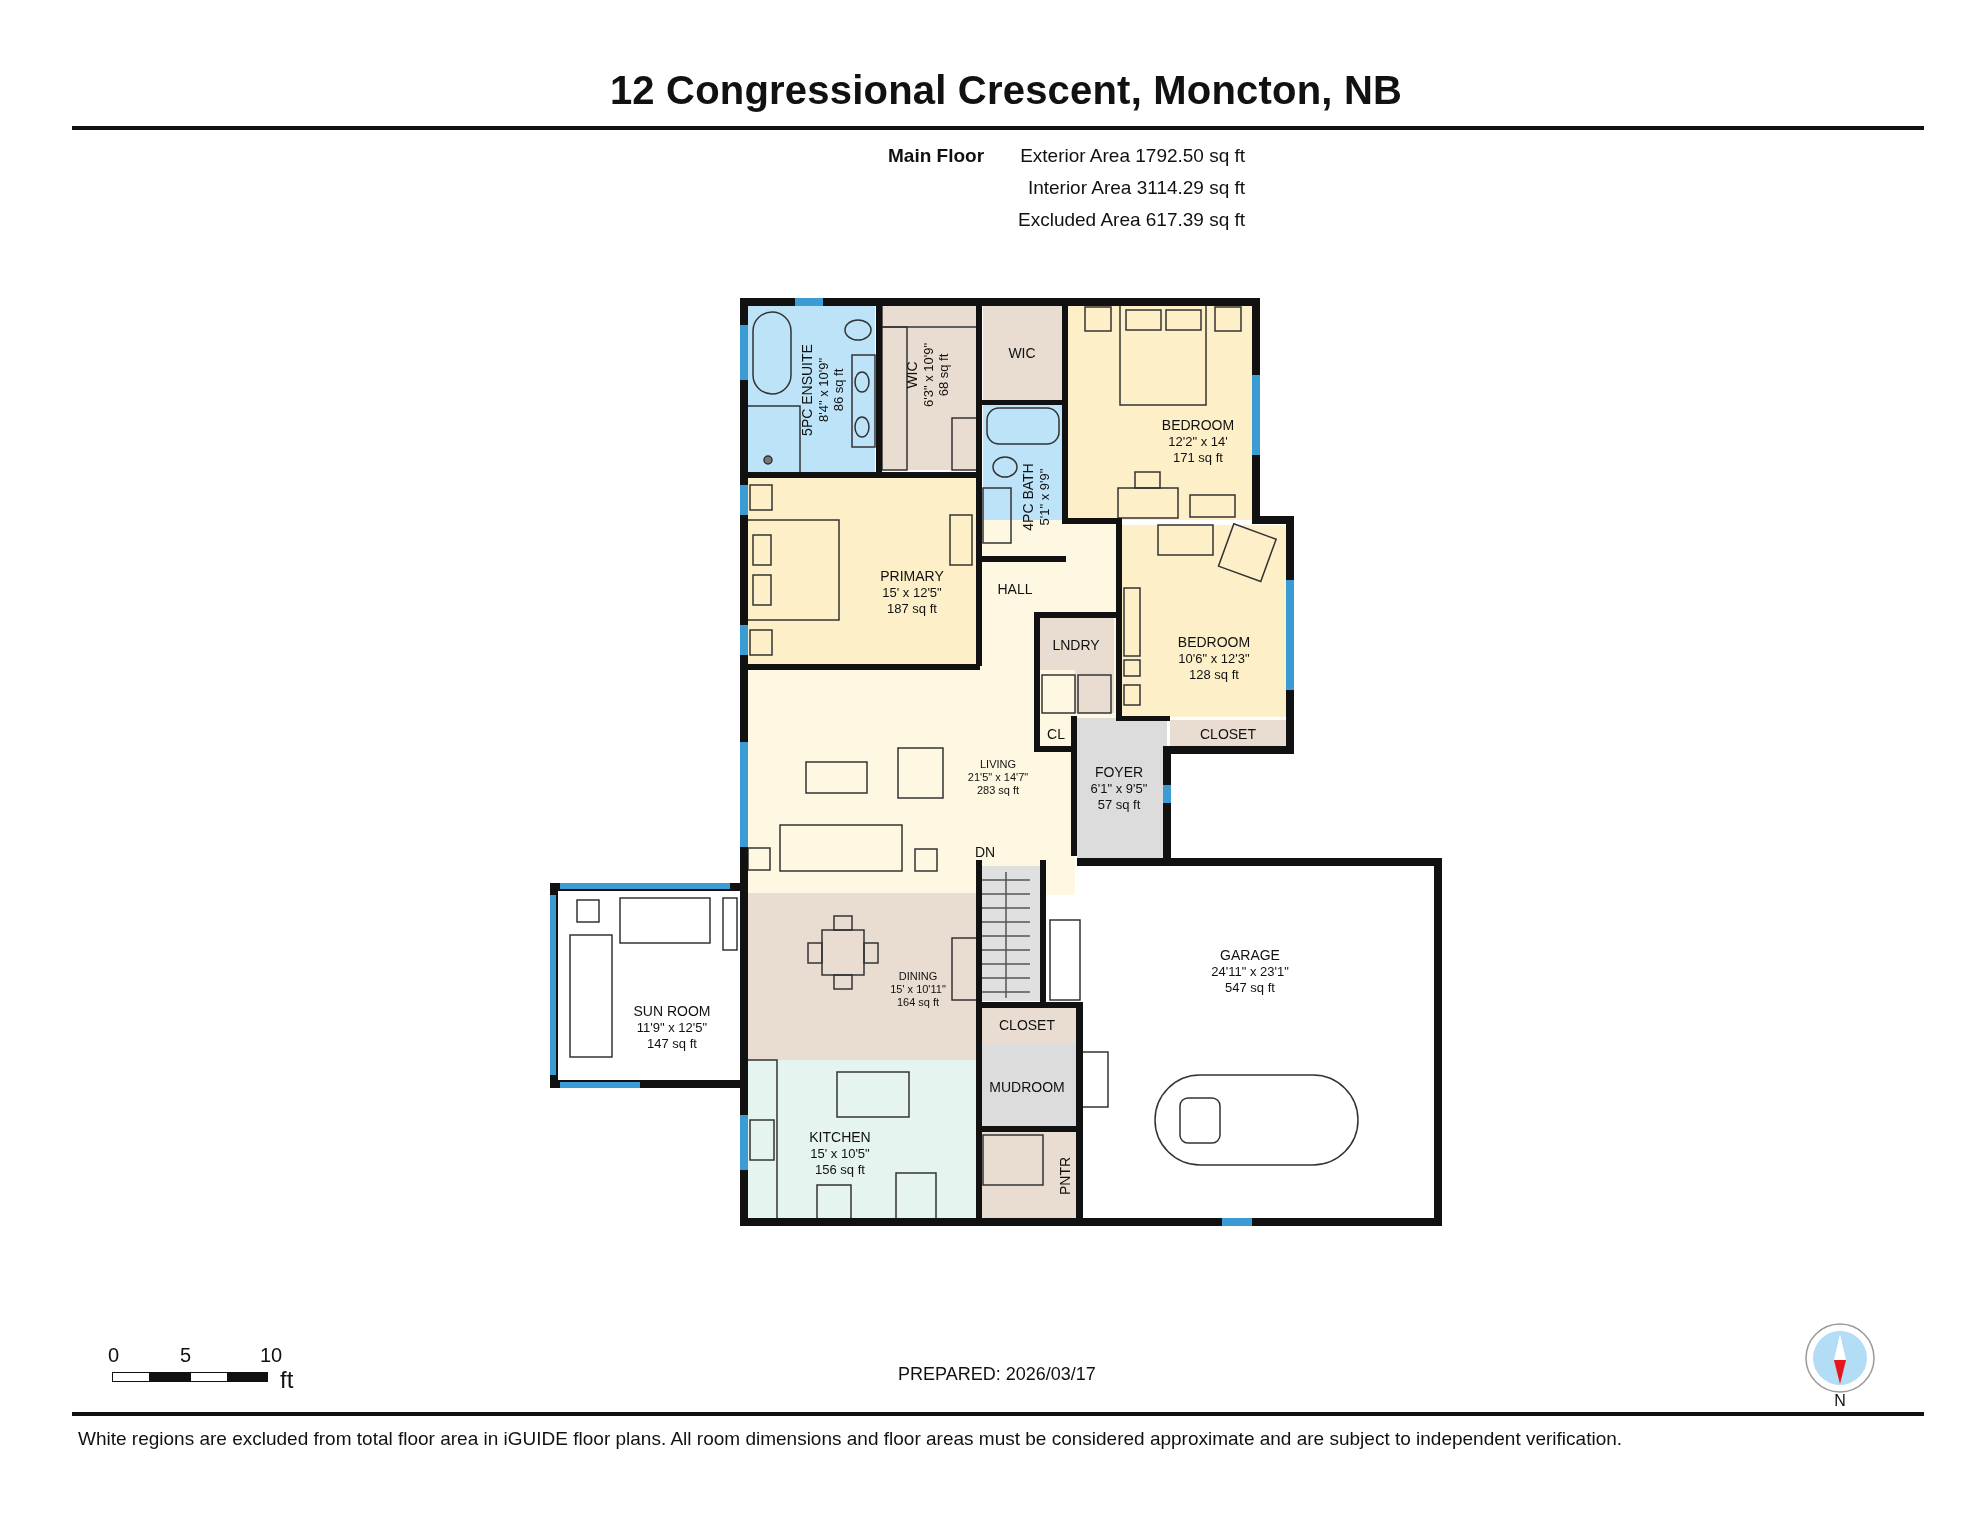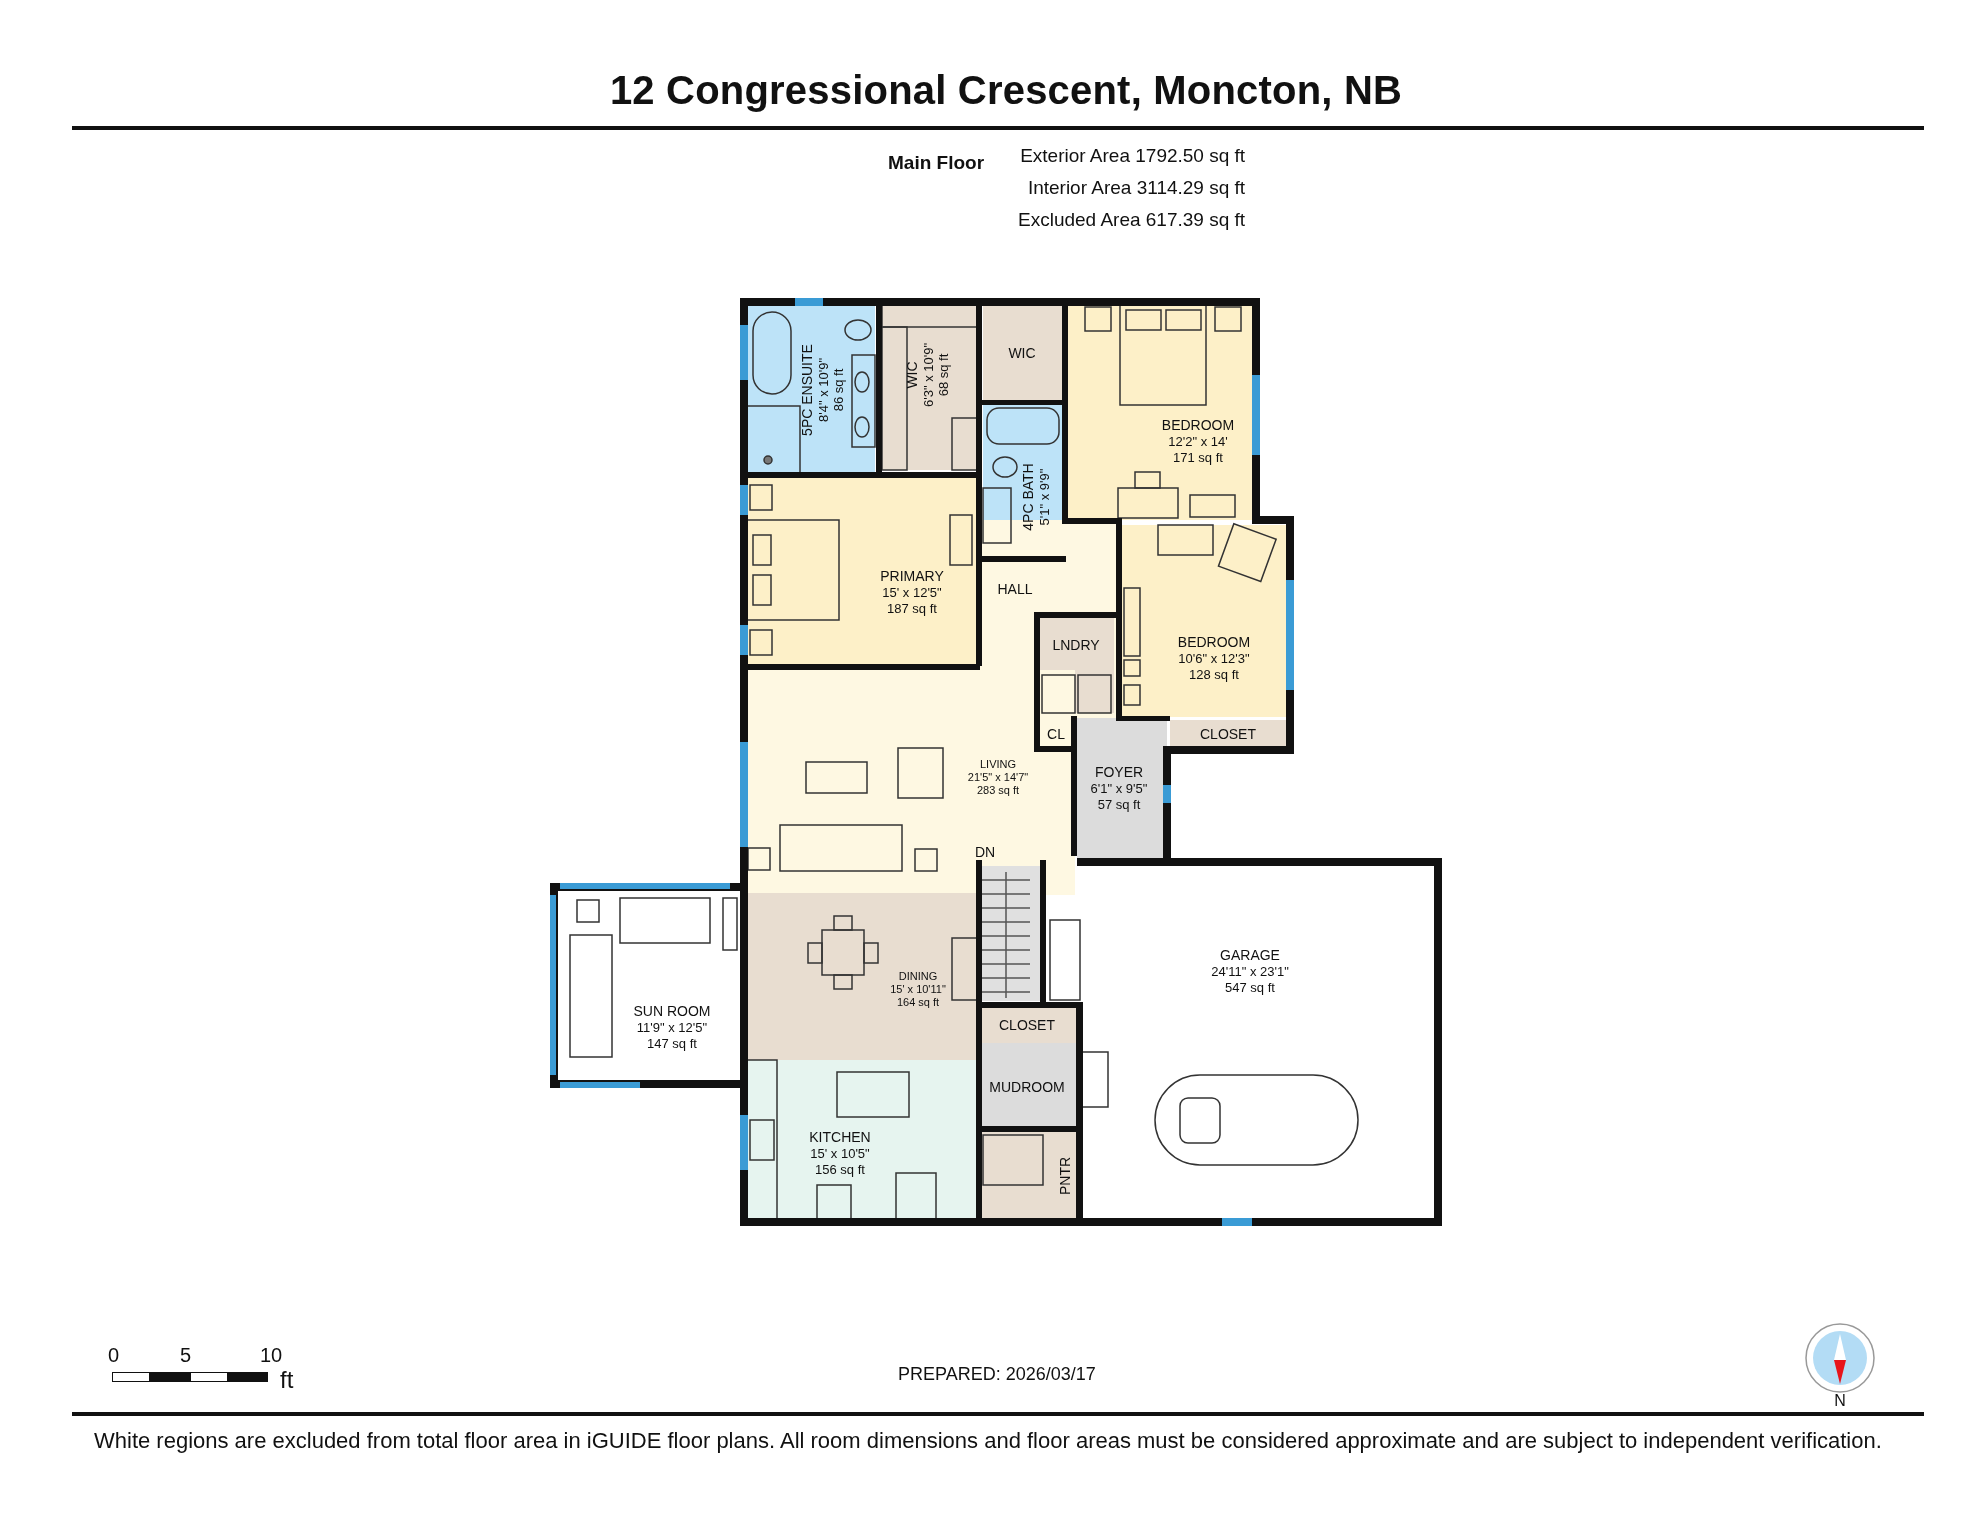--- a/index.html
+++ b/index.html
@@ -2,32 +2,32 @@
 <html><head>
 <meta charset="utf-8">
 <style>
   html, body { margin:0; padding:0; background:#ffffff; }
   body { width:1988px; height:1536px; position:relative; overflow:hidden; font-family:"Liberation Sans", sans-serif; color:#111; }
   .title { position:absolute; left:0; width:1988px; top:68px; text-align:center; font-size:40px; font-weight:bold; letter-spacing:0.2px;padding-left:12px; }
   .rule { position:absolute; left:72px; width:1852px; height:4px; background:#111; }
   .rule.top { top:126px; }
   .rule.bottom { top:1412px; }
   .areas { position:absolute; top:140px; left:888px; font-size:19px; }
-  .areas .floor-name { position:absolute; left:0; top:12px; font-weight:bold; white-space:nowrap; }
+  .areas .floor-name { position:absolute; left:0; top:5px; font-weight:bold; white-space:nowrap; }
   .areas .lines { position:absolute; left:130px; top:0; white-space:nowrap; }
   .areas .lines div { height:32px; line-height:32px;text-align:right; }
   .plan { position:absolute; left:0; top:0; width:1988px; height:1536px; }
   .scale { position:absolute; left:108px; top:1344px; width:200px; height:50px; }
   .scale .tick { position:absolute; top:0; font-size:20px; }
   .scale .bar { position:absolute; top:28px; height:10px; border:1px solid #111; box-sizing:border-box; }
   .scale .unit { position:absolute; left:172px; top:22px; font-size:24px; }
   .prepared { position:absolute; left:898px; top:1364px; font-size:18px;text-align:right; }
   .compass { position:absolute; left:1804px; top:1322px; width:72px; height:90px; }
   .compass .n { position:absolute; left:0; width:72px; top:70px; text-align:center; font-size:16px; }
-  .disclaimer { position:absolute; left:78px; top:1428px; font-size:22px;margin-left:16px; }
+  .disclaimer { position:absolute; left:78px; top:1428px; font-size:19px; }
   svg text { font-family:"Liberation Sans", sans-serif; fill:#111; }
 </style>
 </head>
 <body>
 
 <div class="title">12 Congressional Crescent, Moncton, NB</div>
 <div class="rule top"></div>
 
 <div class="areas">
   <div class="floor-name">Main Floor</div>

